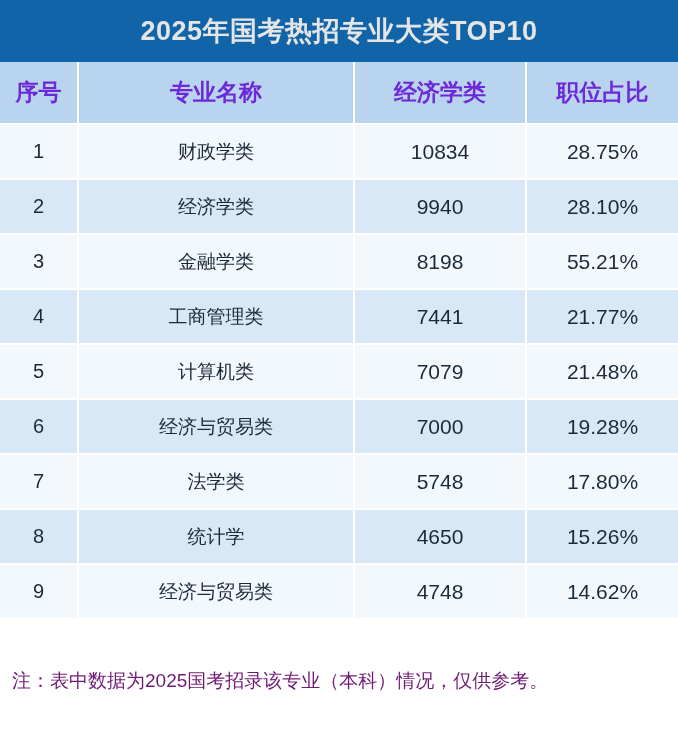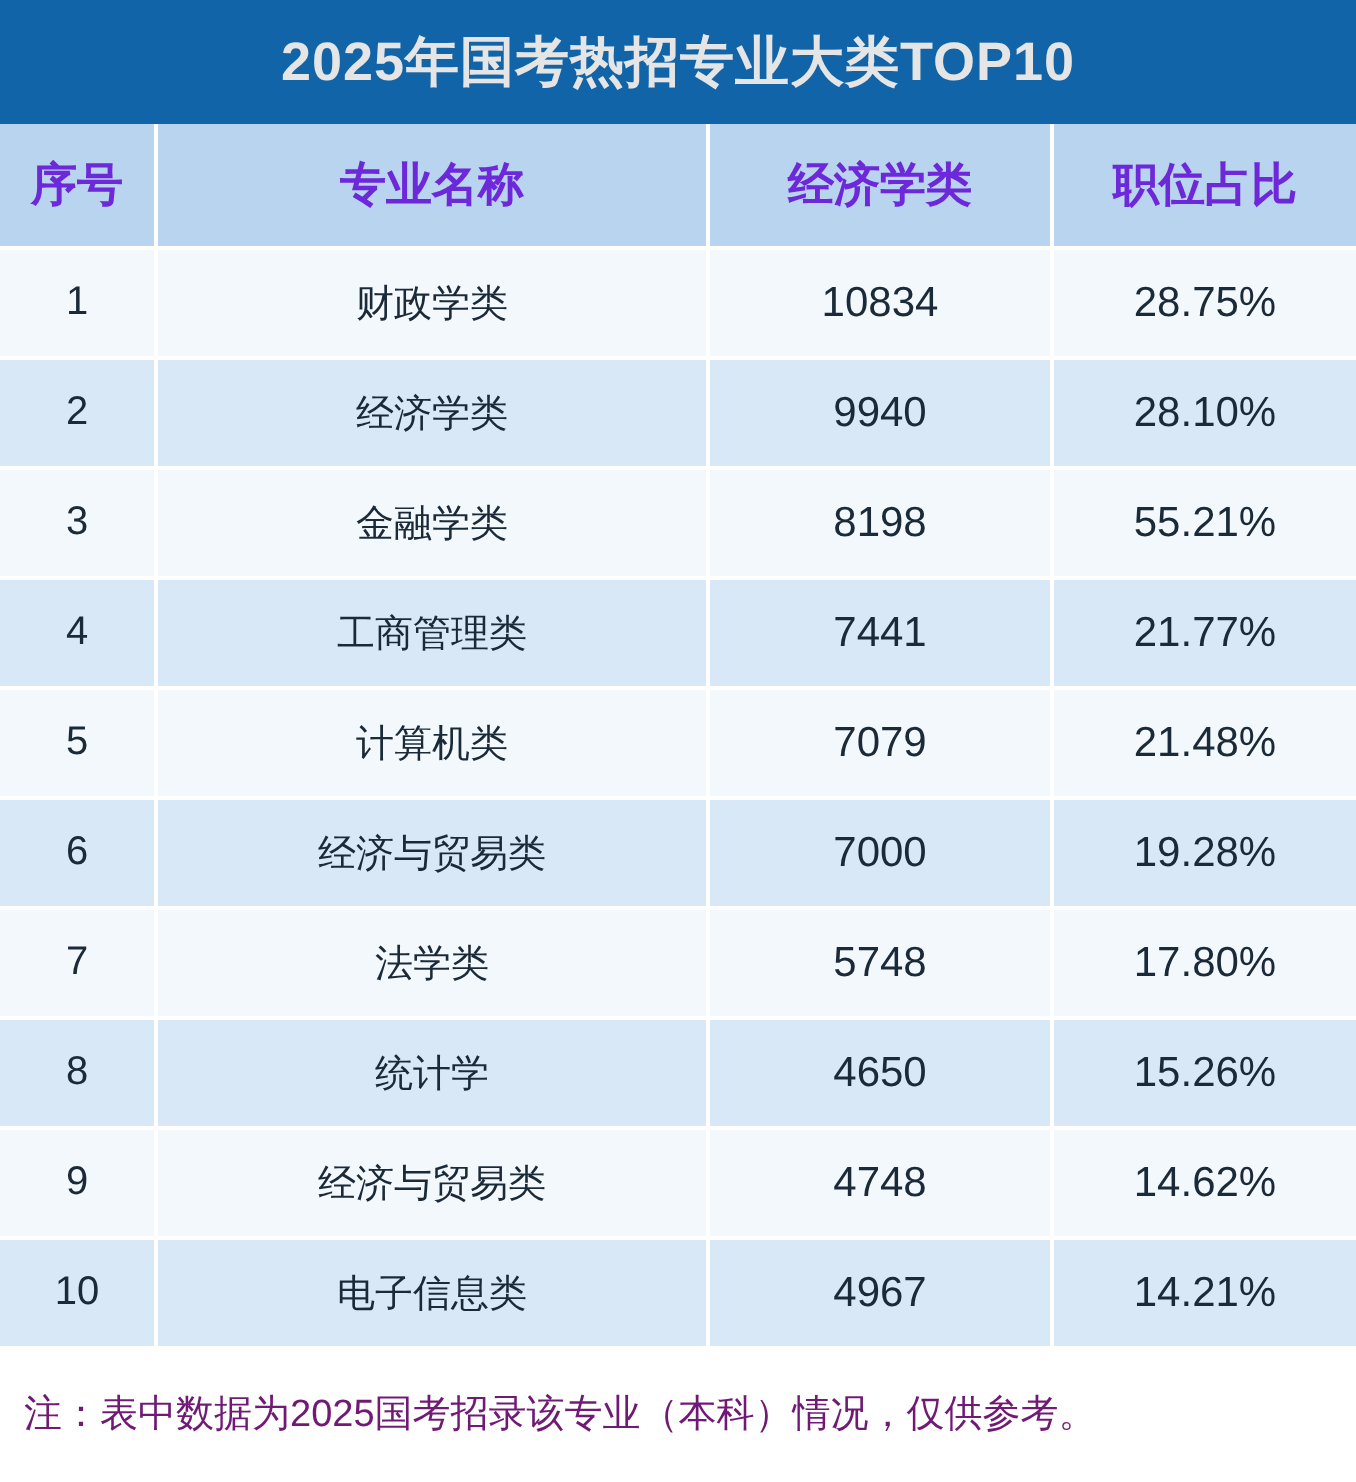--- a/index.html
+++ b/index.html
@@ -155,26 +155,20 @@
         <td class="c-name">统计学</td>
         <td class="c-num">4650</td>
         <td class="c-pct">15.26%</td>
       </tr>
       <tr class="odd">
         <td class="c-idx">9</td>
         <td class="c-name">经济与贸易类</td>
         <td class="c-num">4748</td>
         <td class="c-pct">14.62%</td>
       </tr>
-      <tr class="even">
-        <td class="c-idx">10</td>
-        <td class="c-name">电子信息类</td>
-        <td class="c-num">4967</td>
-        <td class="c-pct">14.21%</td>
-      </tr>
     </tbody>
   </table>
 
   <div class="footnote-row">
     <div class="footnote-text">注：表中数据为2025国考招录该专业（本科）情况，仅供参考。</div>
   </div>
 
 </div>
 
 </body></html>

